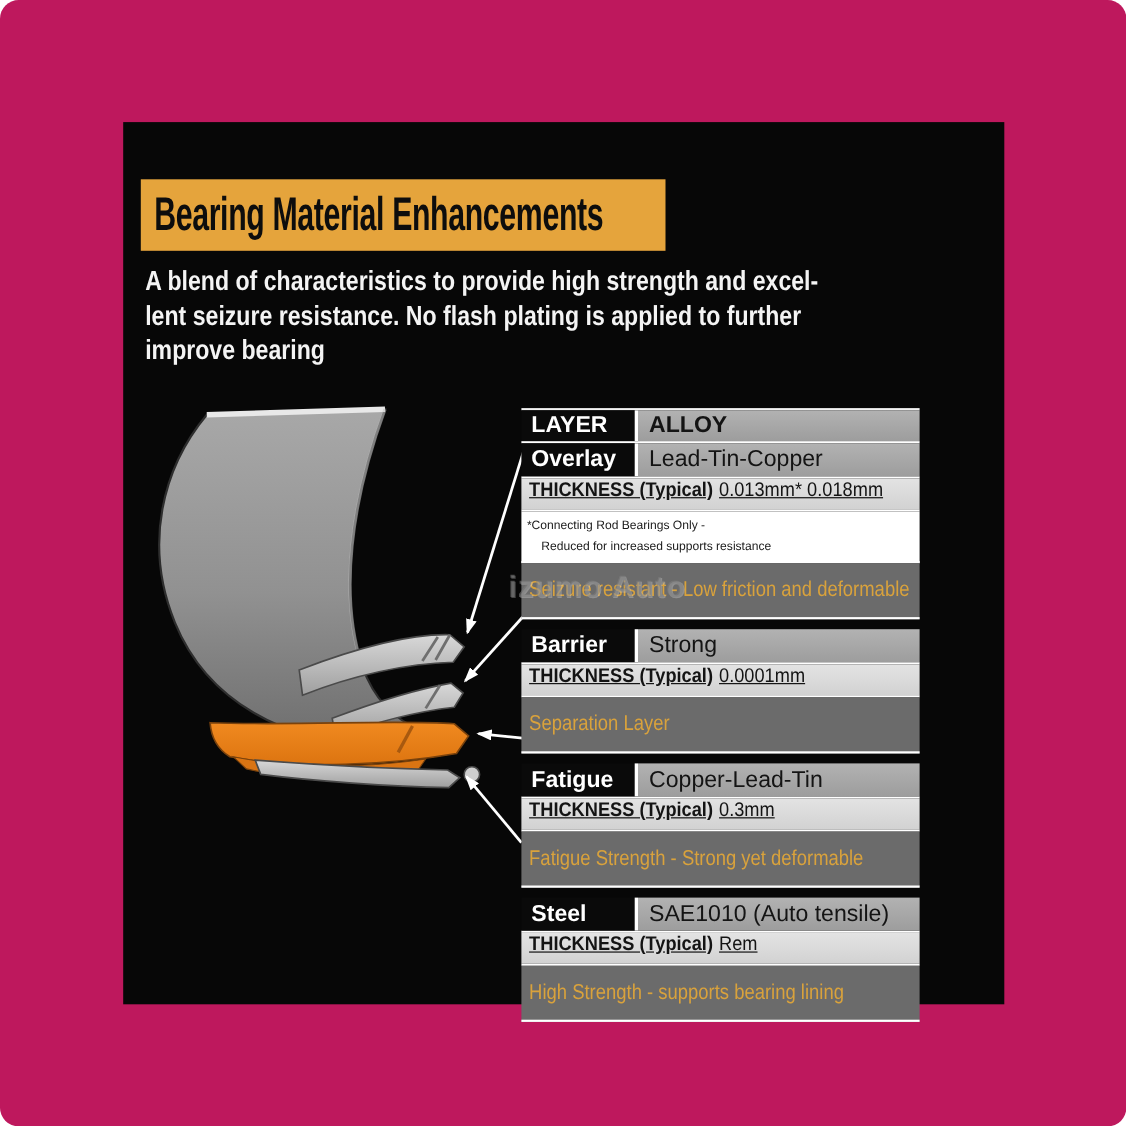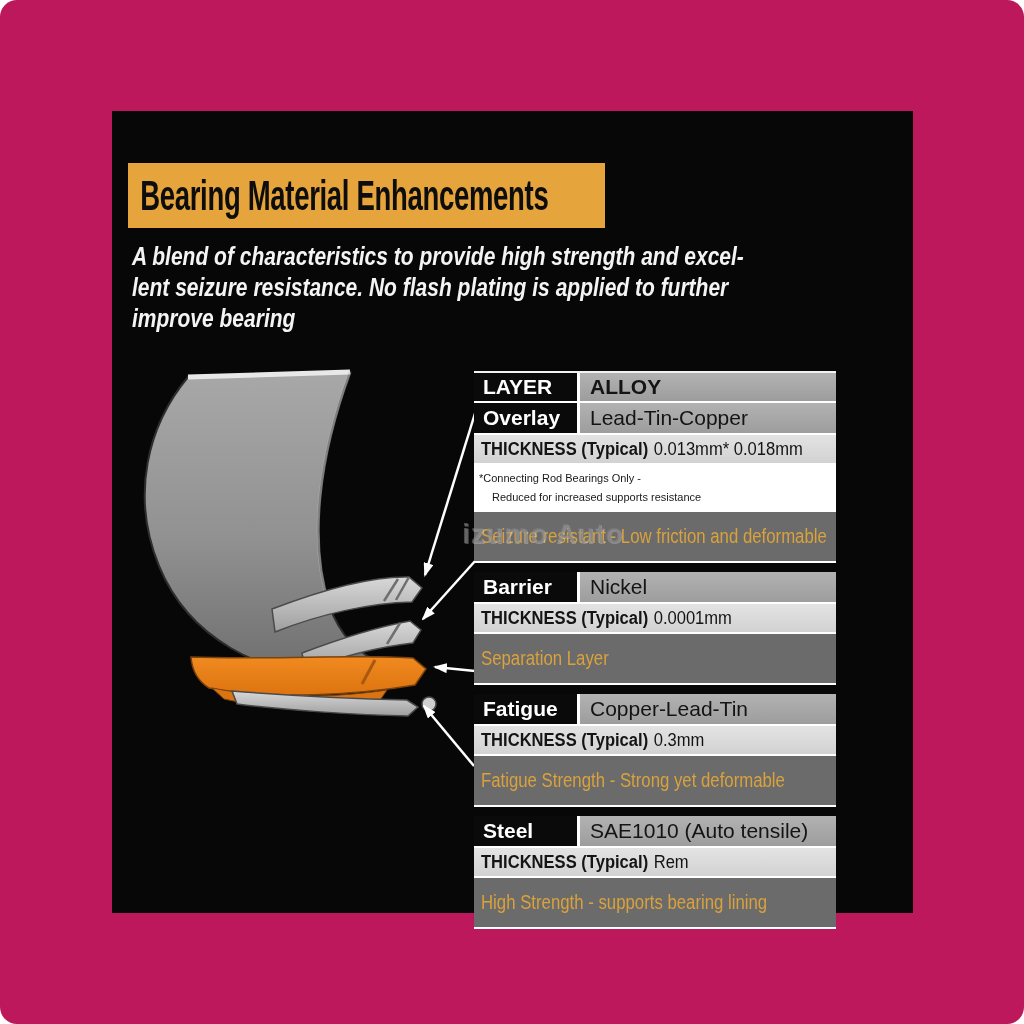--- a/index.html
+++ b/index.html
@@ -9,21 +9,21 @@
   .canvas { position:absolute; left:112px; top:111px; width:801px; height:802px; background:#070707; }
 
   
   .title-bar { position:absolute; left:16px; top:52px; width:477px; height:65px;
                background:#E5A43C; display:flex; align-items:center; }
   .title-text { display:inline-block; white-space:nowrap; color:#0d0d0d; font-weight:bold;
                 font-size:43px; letter-spacing:-0.5px; transform:scaleX(0.64);
                 transform-origin:0 50%; padding-left:19px; }
 
   
-  .intro { position:absolute; left:20px; top:130px; color:#f4f4f4;font-style:italic; }
+  .intro { position:absolute; left:20px; top:130px; color:#f4f4f4; }
   .intro-line { height:31px; line-height:31px; white-space:nowrap; }
   .intro-line > span { display:inline-block; white-space:nowrap; font-weight:bold;
                        font-size:25px; transform:scaleX(0.84); transform-origin:0 50%; }
 
   
   .watermark { position:absolute; left:350px; top:407px; z-index:6; pointer-events:none;
                font-size:28px; font-weight:bold; letter-spacing:1px;
                color:rgba(128,128,128,0.55); text-shadow:1px 1px 0 rgba(255,255,255,0.25); }
 
   
@@ -36,22 +36,22 @@
   .trow.first { border-top:2px solid #f2f2f2;text-align:right; }
   .h-label { height:32px; }
   .h-thick { height:30px; }
   .h-note  { height:47px; }
   .h-bar   { height:51px; }
   .lbl-cell { width:106px; background:#0a0a0a; color:#ffffff; font-weight:bold; font-size:21px;
               padding-left:9px; border-right:3px solid #ffffff; display:flex; align-items:center; }
   .val-cell { flex:1; background:linear-gradient(#b2b2b2,#9d9d9d); color:#141414; font-size:21px;
               padding-left:10px; display:flex; align-items:center; }
   .val-cell.hdr { font-weight:bold; }
-  .thick-row { background:linear-gradient(#e3e3e3,#d2d2d2); display:flex; align-items:center;
-               padding-left:7px; }
+  .thick-row { background:linear-gradient(#e3e3e3,#d2d2d2); display:flex; 
+               padding-left:7px;text-decoration:underline; }
   .thick-row .cond { display:inline-block; white-space:nowrap; transform:scaleX(0.92);
                      transform-origin:0 50%; font-size:18px; color:#141414; }
   .thick-row b { font-weight:bold; }
   .thick-row .tv { margin-left:6px; font-weight:normal; }
   .note-row { background:#ffffff; color:#1a1a1a; display:flex; flex-direction:column;
               justify-content:center; padding-left:5px; }
   .note-row .n1, .note-row .n2 { font-size:11px; line-height:19px; white-space:nowrap; }
   .note-row .n2 { padding-left:13px; }
   .bar-row { background:#6b6b6b; display:flex; align-items:center; padding-left:7px; }
   .bar-row .cond { display:inline-block; white-space:nowrap; transform:scaleX(0.86);
@@ -147,21 +147,21 @@
           <div class="n2">Reduced for increased supports resistance</div>
         </div>
         <div class="trow h-bar bar-row">
           <span class="cond">Seizure resistant - Low friction and deformable</span>
         </div>
       </div>
 
       <div class="sec">
         <div class="trow h-label">
           <div class="lbl-cell">Barrier</div>
-          <div class="val-cell">Nickel</div>
+          <div class="val-cell">Strong</div>
         </div>
         <div class="trow h-thick thick-row">
           <span class="cond"><b>THICKNESS (Typical)</b><span class="tv">0.0001mm</span></span>
         </div>
         <div class="trow h-bar bar-row">
           <span class="cond">Separation Layer</span>
         </div>
       </div>
 
       <div class="sec">

